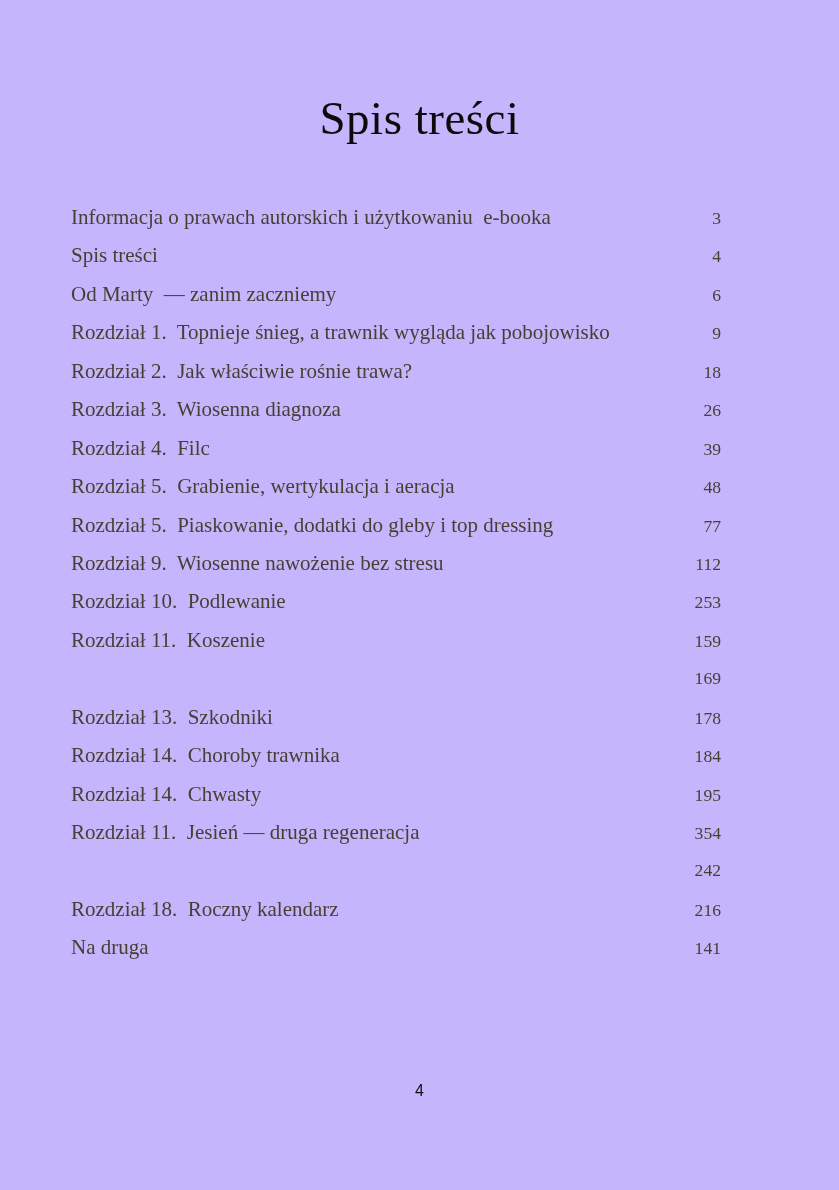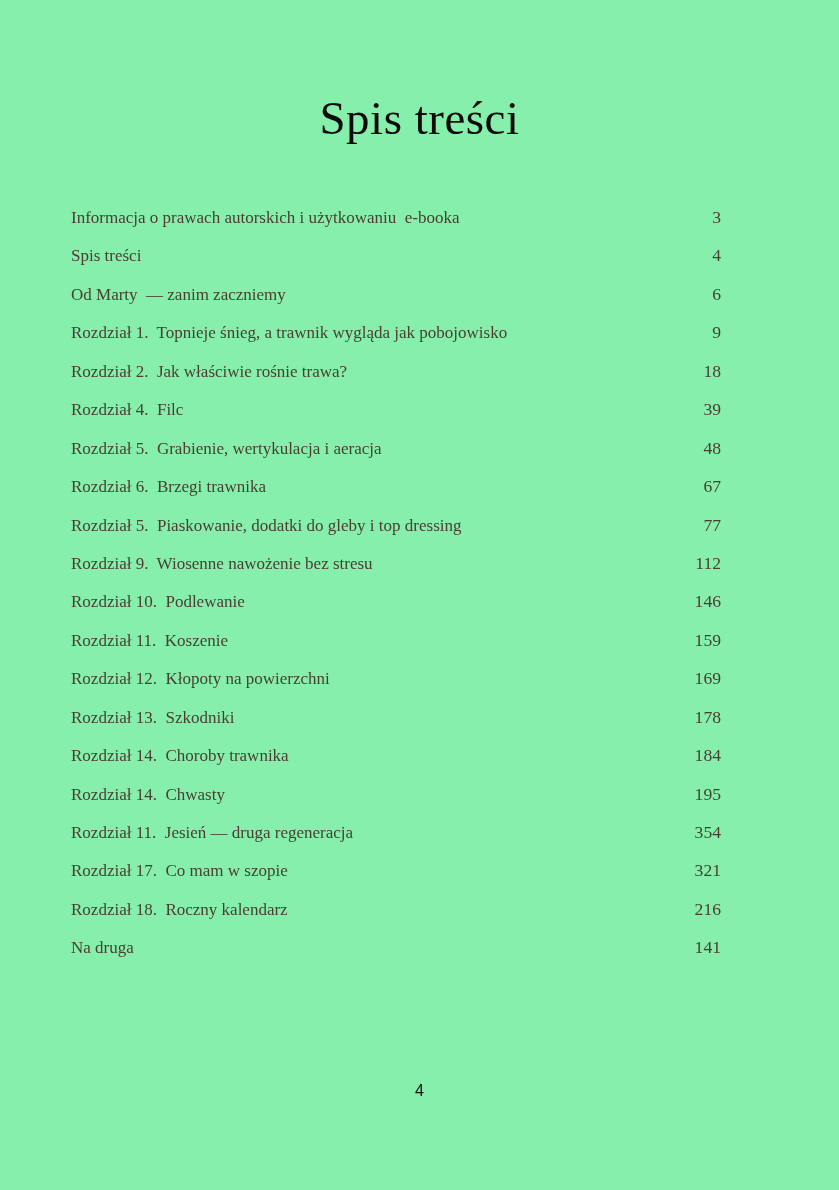--- a/index.html
+++ b/index.html
@@ -13,21 +13,21 @@
     height: 1190px;
     position: relative;
     overflow: hidden;
     font-family: "Liberation Serif", "DejaVu Serif", serif;
     -webkit-font-smoothing: antialiased;
   }
 
   .page {
     position: absolute;
     inset: 0;
-    background: #86efac;
+    background: #c4b5fd;
   }
 
   
   .page-title {
     position: absolute;
     top: 60px;
     left: 0;
     width: 839px;
     text-align: center;
     font-family: "Liberation Serif", "DejaVu Serif", serif;
@@ -49,21 +49,21 @@
   .toc-entry {
     display: flex;
     align-items: baseline;
     justify-content: space-between;
     height: 38.45px;
     line-height: 38.45px;
     white-space: pre;
   }
 
   .toc-label {
-    font-size: 17px;
+    font-size: 21px;
     color: #4a3e33;
     white-space: pre;
     flex: 0 1 auto;
     overflow: hidden;
   }
 
   .toc-dots {
     flex: 1 1 auto;
     min-width: 8px;
   }
@@ -95,32 +95,32 @@
 <div class="page">
 
   <h1 class="page-title">Spis treści</h1>
 
   <div class="toc">
       <div class="toc-entry"><span class="toc-label">Informacja o prawach autorskich i użytkowaniu  e-booka</span><span class="toc-dots"></span><span class="toc-page">3</span></div>
       <div class="toc-entry"><span class="toc-label">Spis treści</span><span class="toc-dots"></span><span class="toc-page">4</span></div>
       <div class="toc-entry"><span class="toc-label">Od Marty  — zanim zaczniemy</span><span class="toc-dots"></span><span class="toc-page">6</span></div>
       <div class="toc-entry"><span class="toc-label">Rozdział 1.  Topnieje śnieg, a trawnik wygląda jak pobojowisko</span><span class="toc-dots"></span><span class="toc-page">9</span></div>
       <div class="toc-entry"><span class="toc-label">Rozdział 2.  Jak właściwie rośnie trawa?</span><span class="toc-dots"></span><span class="toc-page">18</span></div>
+      <div class="toc-entry"><span class="toc-label">Rozdział 3.  Wiosenna diagnoza</span><span class="toc-dots"></span><span class="toc-page">26</span></div>
       <div class="toc-entry"><span class="toc-label">Rozdział 4.  Filc</span><span class="toc-dots"></span><span class="toc-page">39</span></div>
       <div class="toc-entry"><span class="toc-label">Rozdział 5.  Grabienie, wertykulacja i aeracja</span><span class="toc-dots"></span><span class="toc-page">48</span></div>
-      <div class="toc-entry"><span class="toc-label">Rozdział 6.  Brzegi trawnika</span><span class="toc-dots"></span><span class="toc-page">67</span></div>
       <div class="toc-entry"><span class="toc-label">Rozdział 5.  Piaskowanie, dodatki do gleby i top dressing</span><span class="toc-dots"></span><span class="toc-page">77</span></div>
       <div class="toc-entry"><span class="toc-label">Rozdział 9.  Wiosenne nawożenie bez stresu</span><span class="toc-dots"></span><span class="toc-page">112</span></div>
-      <div class="toc-entry"><span class="toc-label">Rozdział 10.  Podlewanie</span><span class="toc-dots"></span><span class="toc-page">146</span></div>
+      <div class="toc-entry"><span class="toc-label">Rozdział 10.  Podlewanie</span><span class="toc-dots"></span><span class="toc-page">253</span></div>
       <div class="toc-entry"><span class="toc-label">Rozdział 11.  Koszenie</span><span class="toc-dots"></span><span class="toc-page">159</span></div>
-      <div class="toc-entry"><span class="toc-label">Rozdział 12.  Kłopoty na powierzchni</span><span class="toc-dots"></span><span class="toc-page">169</span></div>
+      <div class="toc-entry"><span class="toc-dots"></span><span class="toc-page">169</span></div>
       <div class="toc-entry"><span class="toc-label">Rozdział 13.  Szkodniki</span><span class="toc-dots"></span><span class="toc-page">178</span></div>
       <div class="toc-entry"><span class="toc-label">Rozdział 14.  Choroby trawnika</span><span class="toc-dots"></span><span class="toc-page">184</span></div>
       <div class="toc-entry"><span class="toc-label">Rozdział 14.  Chwasty</span><span class="toc-dots"></span><span class="toc-page">195</span></div>
       <div class="toc-entry"><span class="toc-label">Rozdział 11.  Jesień — druga regeneracja</span><span class="toc-dots"></span><span class="toc-page">354</span></div>
-      <div class="toc-entry"><span class="toc-label">Rozdział 17.  Co mam w szopie</span><span class="toc-dots"></span><span class="toc-page">321</span></div>
+      <div class="toc-entry"><span class="toc-dots"></span><span class="toc-page">242</span></div>
       <div class="toc-entry"><span class="toc-label">Rozdział 18.  Roczny kalendarz</span><span class="toc-dots"></span><span class="toc-page">216</span></div>
       <div class="toc-entry"><span class="toc-label">Na druga</span><span class="toc-dots"></span><span class="toc-page">141</span></div>
     </div>
 
   <div class="folio">4</div>
 
 </div>
 
 </body></html>

